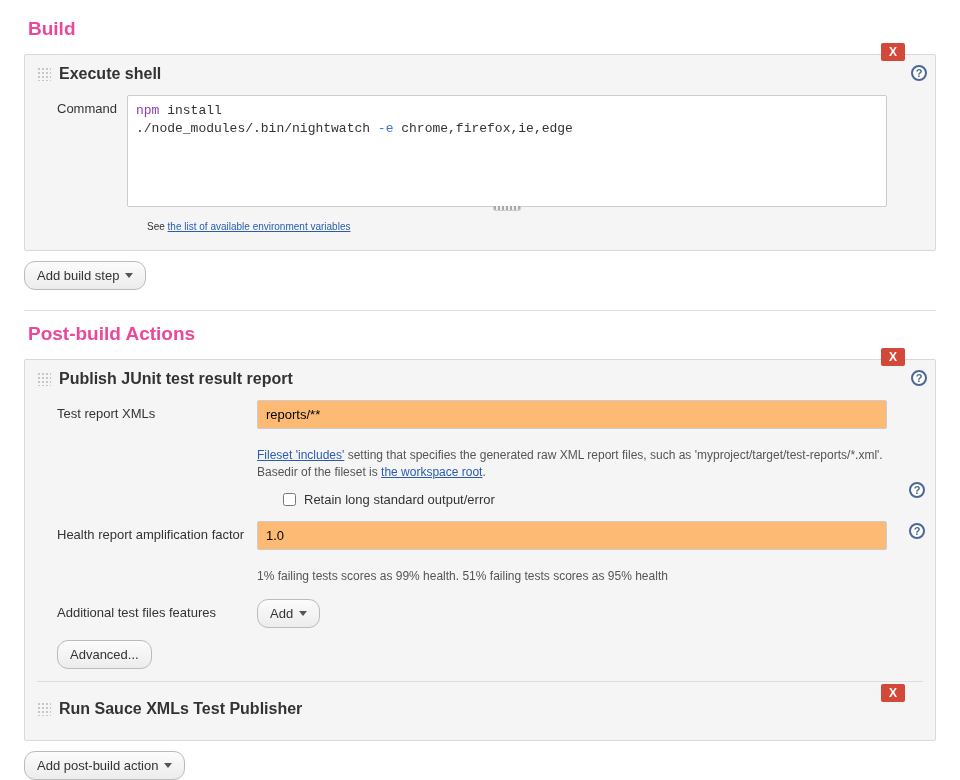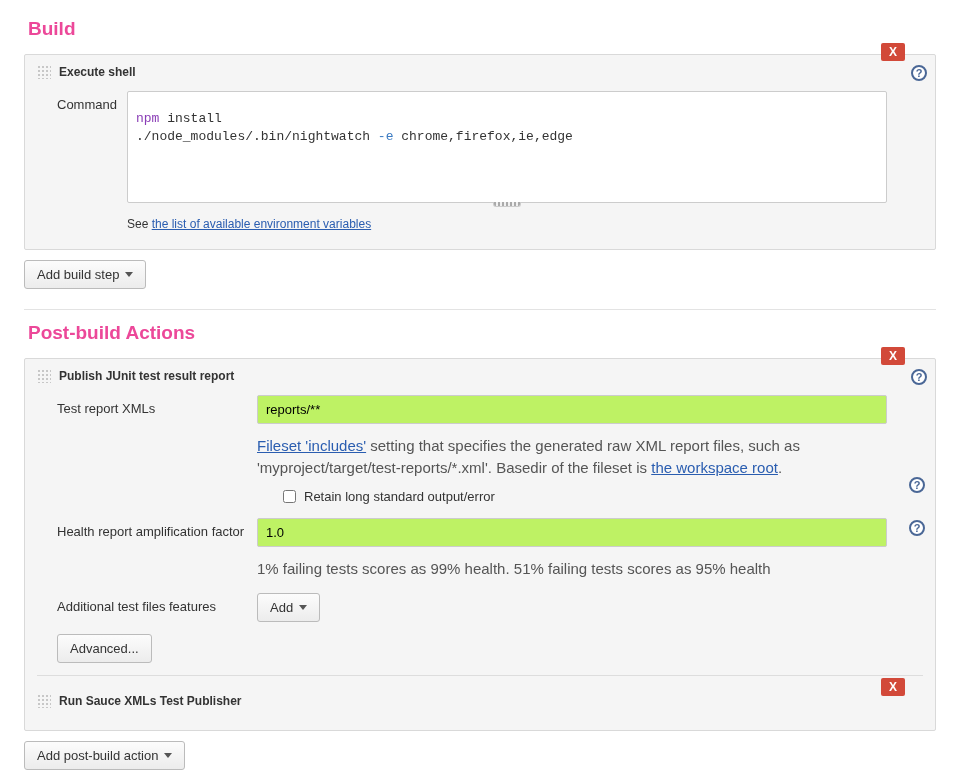--- a/index.html
+++ b/index.html
@@ -36,21 +36,21 @@
       margin-right: 8px;
       display: inline-block;
       background-image: radial-gradient(#bbb 1px, transparent 1px);
       background-size: 4px 4px;
       background-position: 0 0;
       opacity: 0.8;
       cursor: move;
     }
     .step-title {
       font-weight: bold;
-      font-size: 12px;
+      font-size: 16px;
     }
     .remove-x {
       position: absolute;
       top: -12px;
       right: 30px;
       background: #d24939;
       color: #fff;
       font-weight: bold;
       font-size: 12px;
       padding: 2px 8px;
@@ -89,66 +89,67 @@
       color: #333;
     }
     .form-label.narrow { width: 70px; flex: 0 0 70px; }
     .form-field { flex: 1 1 auto; padding-right: 36px; }
     .cmd-display {
       width: 100%;
       height: 112px;
       font-family: "Courier New", monospace;
       font-size: 13px;
       line-height: 1.35;
-      padding: 18px 8px;
+      padding: 6px 8px;
       border: 1px solid #ccc;
       border-radius: 2px;
       background: #fff;
       overflow: auto;
       white-space: pre;
     }
     .cmd-display .kw { color: #8a3db6; }
     .cmd-display .flag { color: #3a7ac2; }
     .helper-text {
-      font-size: 12px;
+      font-size: 10px;
       color: #333;
       margin-top: 10px;
+      margin-left: 20px;
     }
     .helper-text a, a.link { color: #2a5db0; text-decoration: underline; cursor: pointer; }
     input[type=text].text-input {
       width: 100%;
       padding: 6px 8px;
       border: 1px solid #ccc;
       border-radius: 2px;
       font-size: 13px;
-      background: #bef264;
+      background: #fdba74;
     }
     .subhelp {
-      font-size: 15px;
+      font-size: 12px;
       color: #555;
-      margin-top: 11px;
+      margin-top: 18px;
       line-height: 1.45;
     }
     .checkbox-row {
       display: flex;
       align-items: center;
       margin-top: 10px;
       gap: 8px;
       font-size: 13px;
       padding-left: 26px;
     }
     .checkbox-row input { width: 13px; height: 13px; }
     .btn {
       display: inline-flex;
       align-items: center;
       gap: 6px;
       background: #f6f6f6;
       background: linear-gradient(#fcfcfc, #ececec);
       border: 1px solid #bbb;
-      border-radius: 3px;
+      border-radius: 11px;
       padding: 6px 12px;
       font-size: 13px;
       color: #333;
       cursor: pointer;
       font-family: inherit;
     }
     .caret-down {
       width: 0; height: 0;
       border-left: 4px solid transparent;
       border-right: 4px solid transparent;

